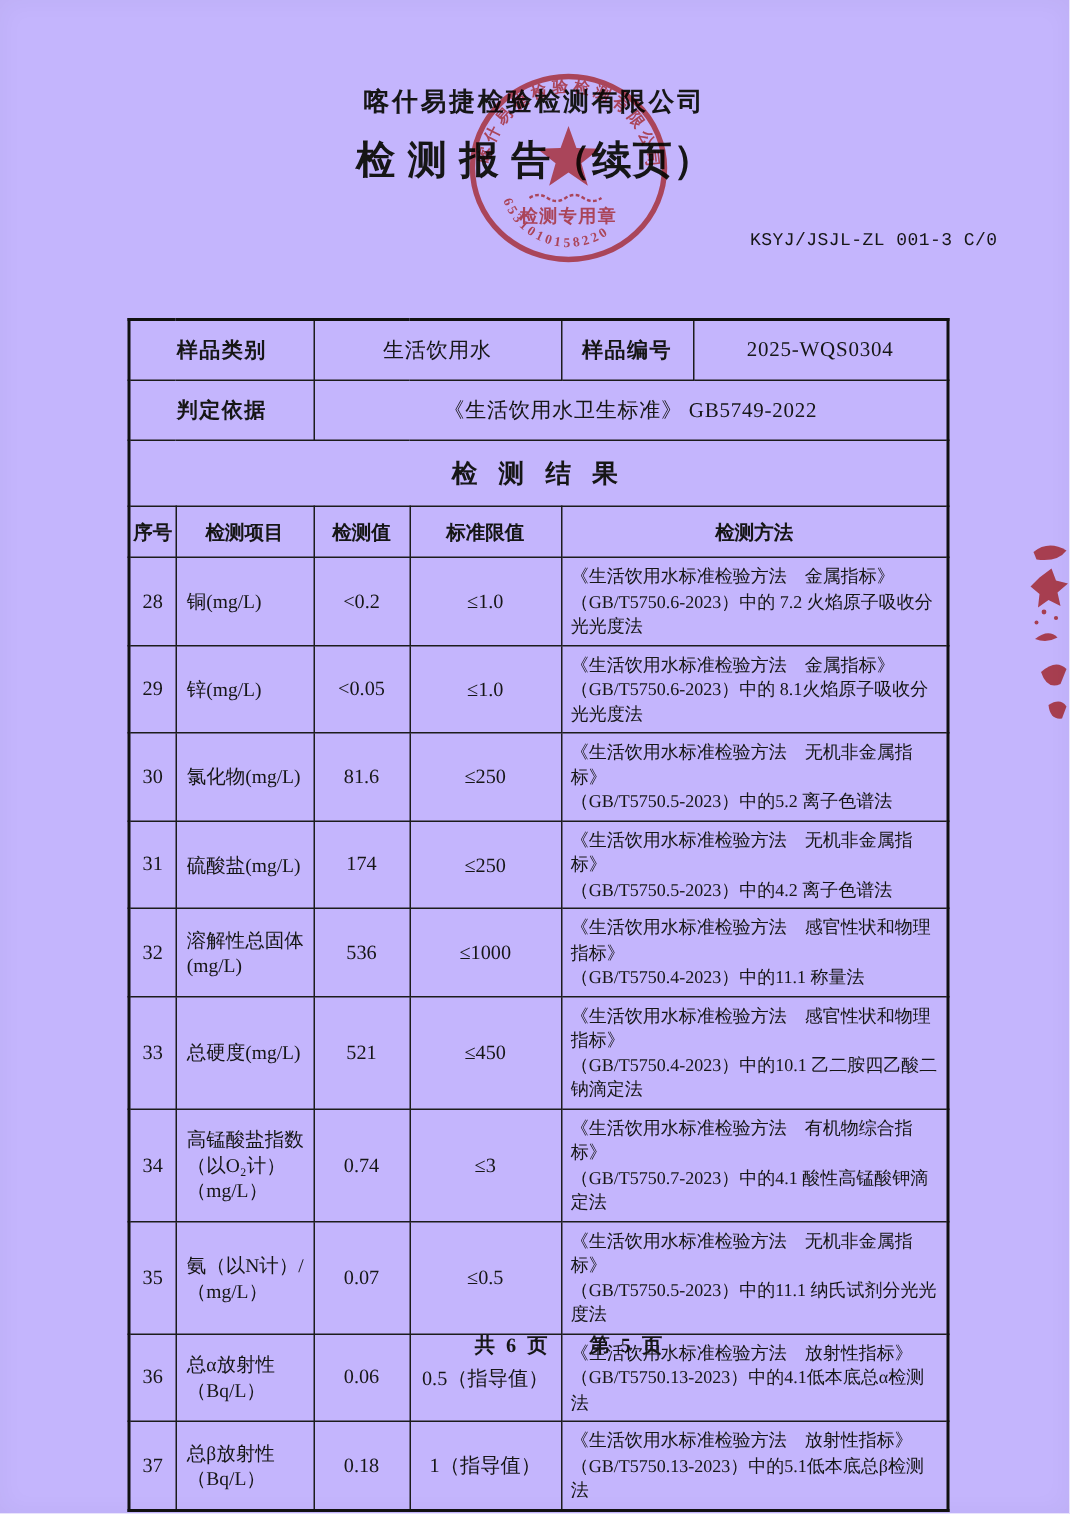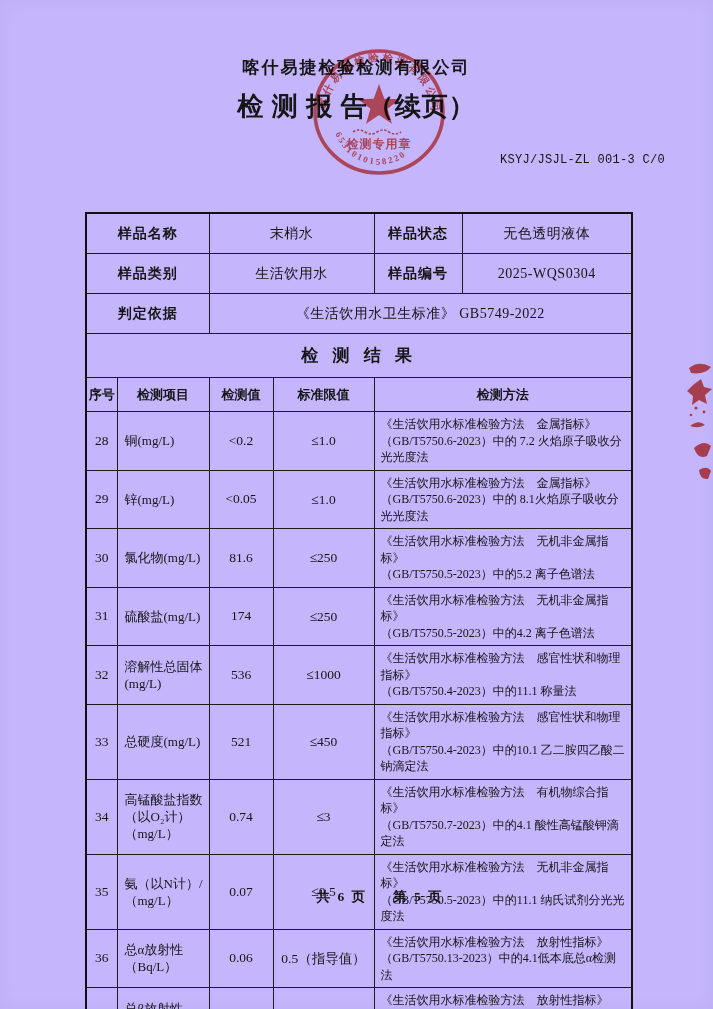--- a/index.html
+++ b/index.html
@@ -76,26 +76,20 @@
   <table class="doc">
     <colgroup>
       <col style="width:31px">
         <col style="width:92px">
         <col style="width:64px">
       <col style="width:101px">
         <col style="width:88px">
         <col style="width:170px">
     </colgroup>
     <tbody>
-      <tr>
-        <td colspan="2" class="i-label">样品名称</td>
-        <td colspan="2" class="i-value">末梢水</td>
-        <td class="i-label">样品状态</td>
-        <td class="i-value">无色透明液体</td>
-      </tr>
       <tr>
         <td colspan="2" class="i-label">样品类别</td>
         <td colspan="2" class="i-value">生活饮用水</td>
         <td class="i-label">样品编号</td>
         <td class="i-value">2025-WQS0304</td>
       </tr>
       <tr>
         <td colspan="2" class="i-label">判定依据</td>
         <td colspan="4" class="i-value">《生活饮用水卫生标准》 GB5749-2022</td>
       </tr>

